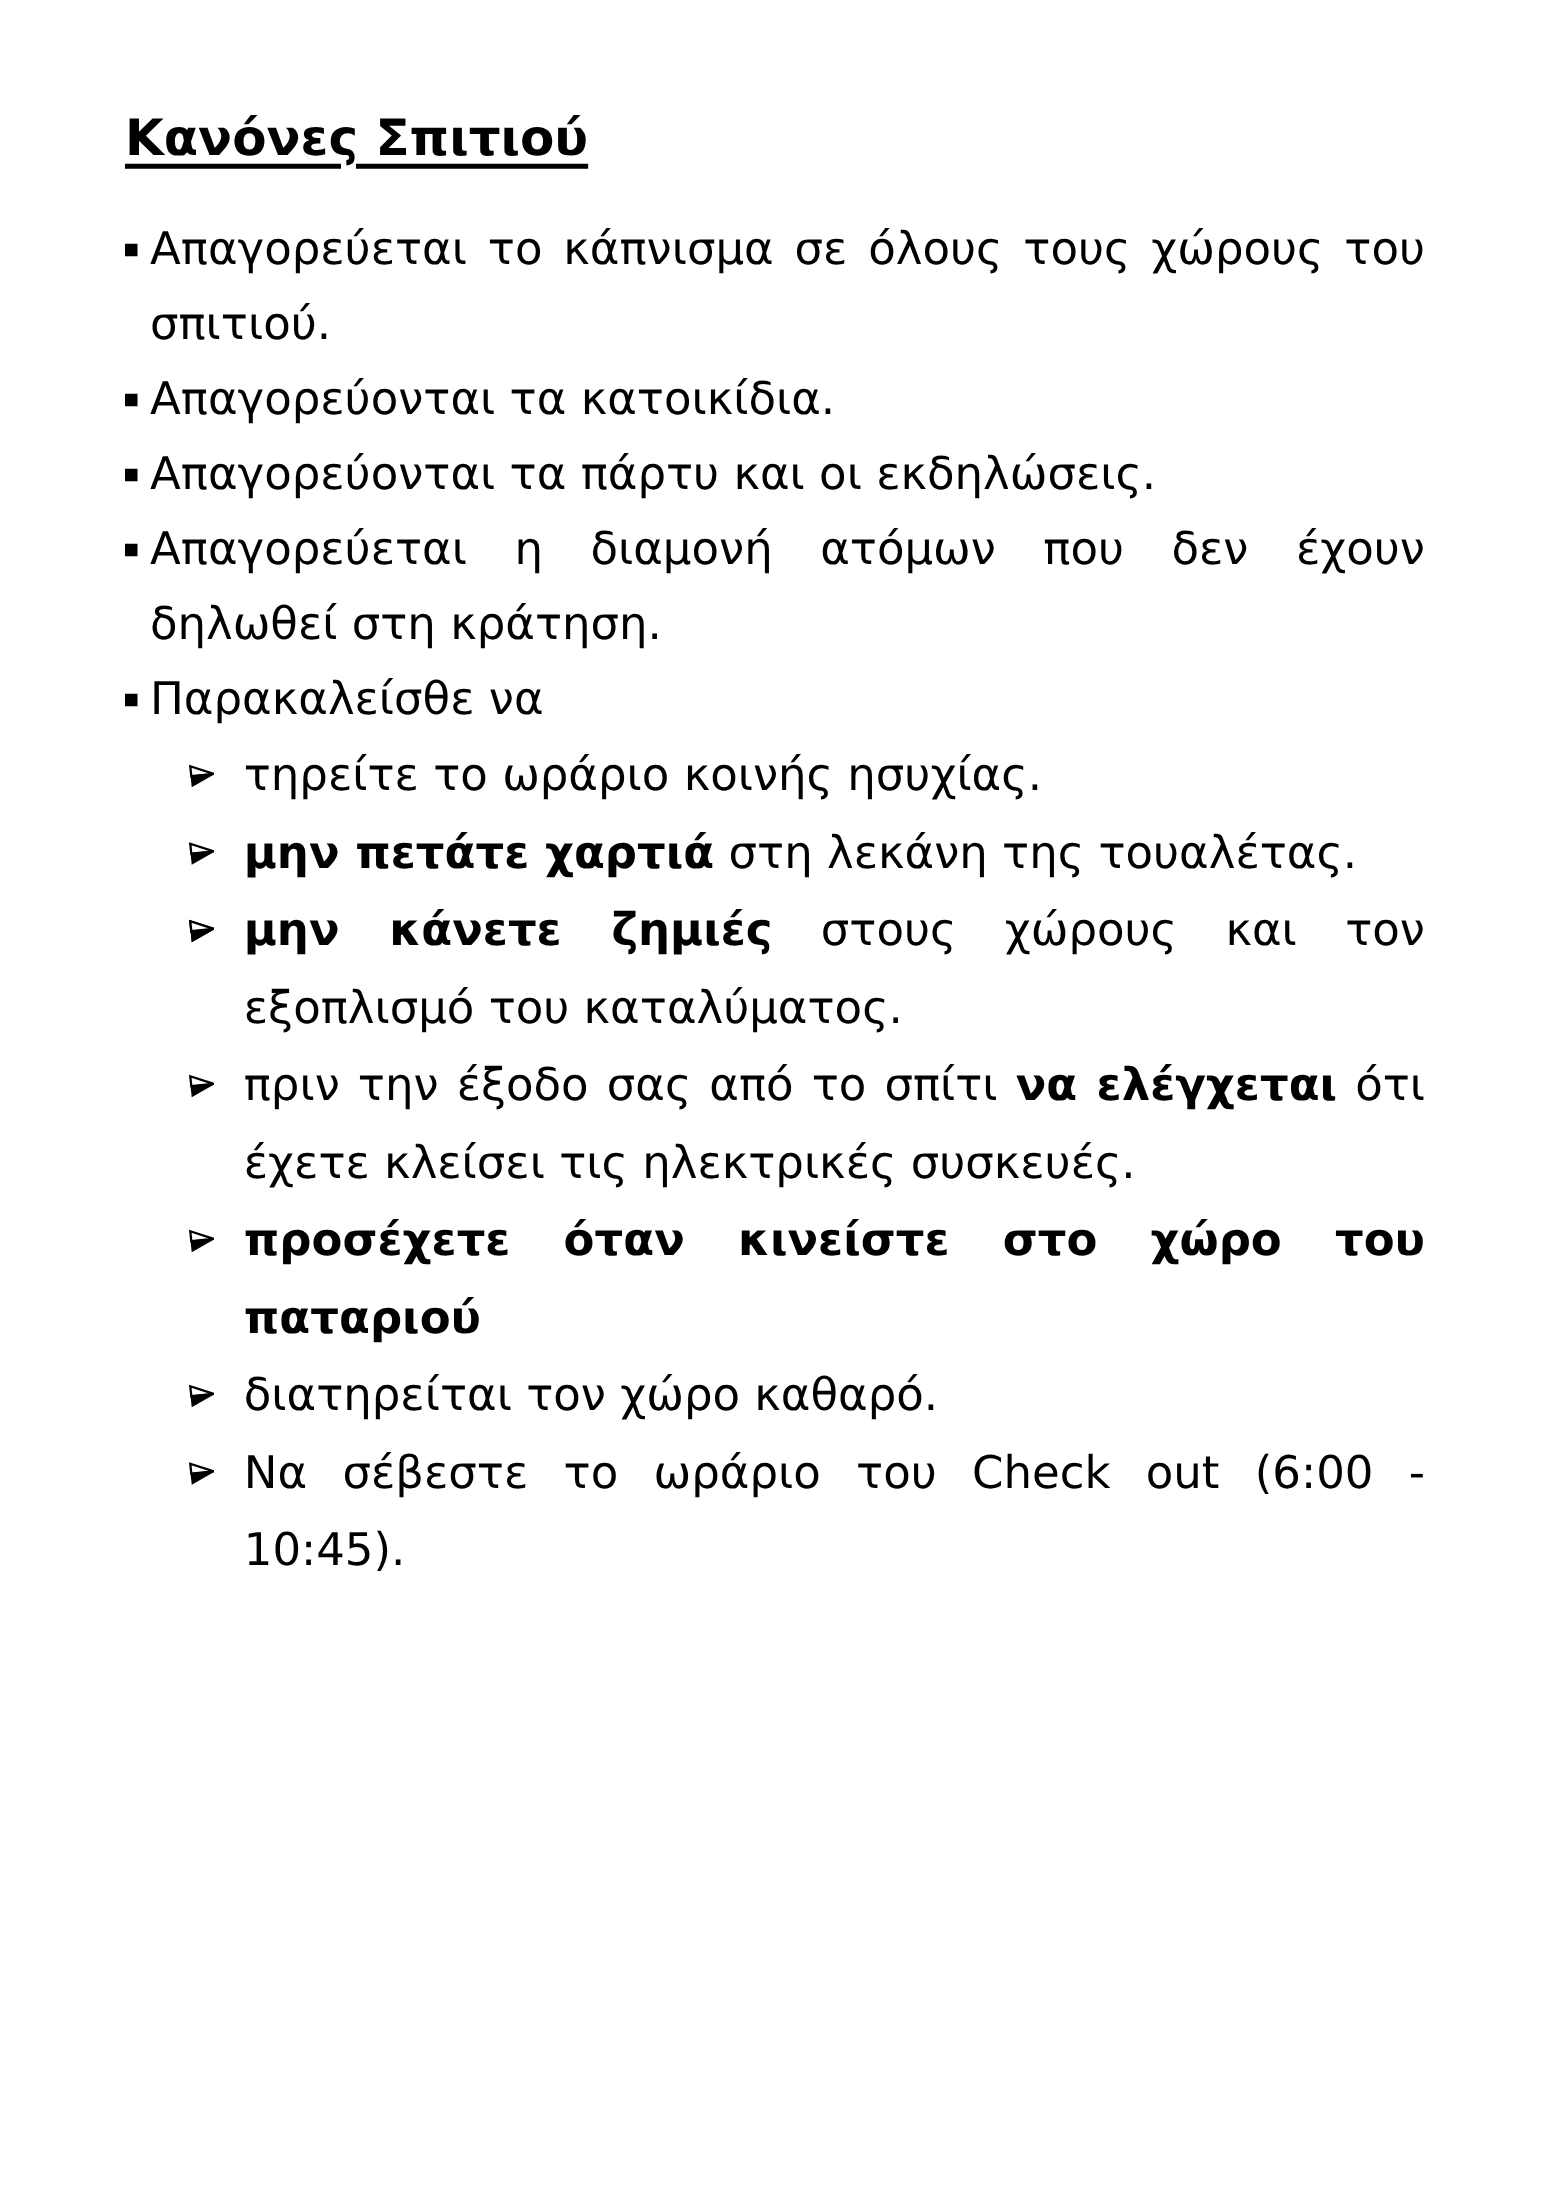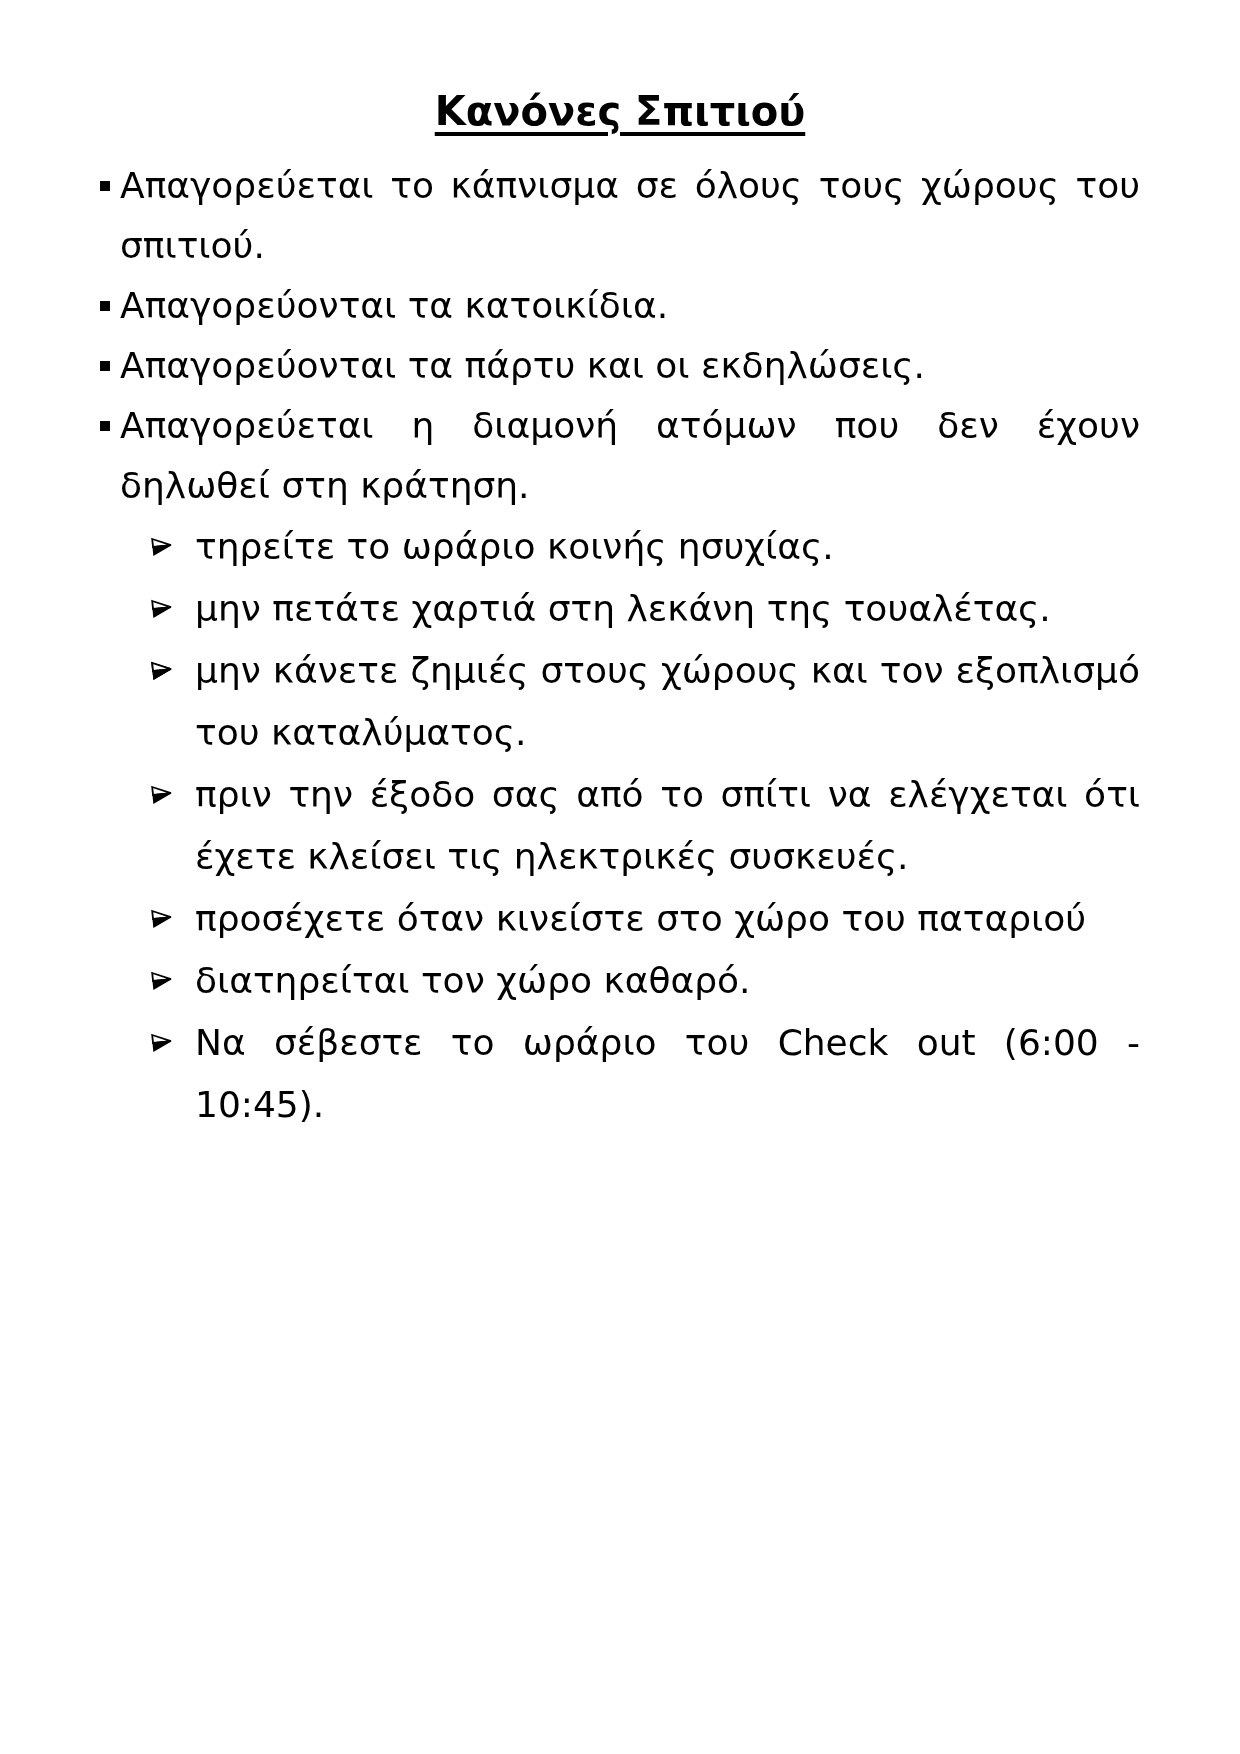--- a/index.html
+++ b/index.html
@@ -12,22 +12,22 @@
     width: 1240px;
     height: 1754px;
     background: #ffffff;
     box-sizing: border-box;
     padding: 88px 100px 0 100px;
     font-family: "DejaVu Sans", "Liberation Sans", sans-serif;
     color: #000000;
     overflow: hidden;
   }
   .doc-title {
-    margin: 0 0 22px 0;
-    text-align: center;
+    margin: 0 0 36px 0;
+    text-align: left;
     font-size: 40px;
     font-weight: 700;
     text-decoration: underline;
     text-decoration-thickness: 4px;
     text-underline-offset: 7px;
     letter-spacing: 0px;
   }
   .rules-list {
     font-size: 36px;
     line-height: 60px;
@@ -49,33 +49,34 @@
     height: 10px;
     background: #000000;
   }
   .marker.arrow {
     left: 50px;
     top: 18px;
     width: 24px;
     height: 24px;
   }
   .marker.arrow svg { display: block; transform: rotate(-6deg); }
-  .bold { font-weight: 400; }
+  .bold { font-weight: 700; }
 </style>
 </head>
 <body>
 
 <div class="page">
   <h1 class="doc-title">Κανόνες Σπιτιού</h1>
 
   <div class="rules-list">
       <div class="item level1"><span class="marker square"></span><span class="text"><span>Απαγορεύεται το κάπνισμα σε όλους τους χώρους του σπιτιού.</span></span></div>
       <div class="item level1"><span class="marker square"></span><span class="text"><span>Απαγορεύονται τα κατοικίδια.</span></span></div>
       <div class="item level1"><span class="marker square"></span><span class="text"><span>Απαγορεύονται τα πάρτυ και οι εκδηλώσεις.</span></span></div>
       <div class="item level1"><span class="marker square"></span><span class="text"><span>Απαγορεύεται η διαμονή ατόμων που δεν έχουν δηλωθεί στη κράτηση.</span></span></div>
+      <div class="item level1"><span class="marker square"></span><span class="text"><span>Παρακαλείσθε να</span></span></div>
       <div class="item level2"><span class="marker arrow">
           <svg width="24" height="24" viewBox="0 0 24 24">
             <path d="M3,4 L21,12 L3,12 Z" fill="#ffffff" stroke="#000000" stroke-width="1.8" stroke-linejoin="miter"></path>
             <path d="M3,12 L21,12 L3,20 Z" fill="#000000" stroke="#000000" stroke-width="1.2" stroke-linejoin="miter"></path>
           </svg>
         </span><span class="text"><span>τηρείτε το ωράριο κοινής ησυχίας.</span></span></div>
       <div class="item level2"><span class="marker arrow">
           <svg width="24" height="24" viewBox="0 0 24 24">
             <path d="M3,4 L21,12 L3,12 Z" fill="#ffffff" stroke="#000000" stroke-width="1.8" stroke-linejoin="miter"></path>
             <path d="M3,12 L21,12 L3,20 Z" fill="#000000" stroke="#000000" stroke-width="1.2" stroke-linejoin="miter"></path>

